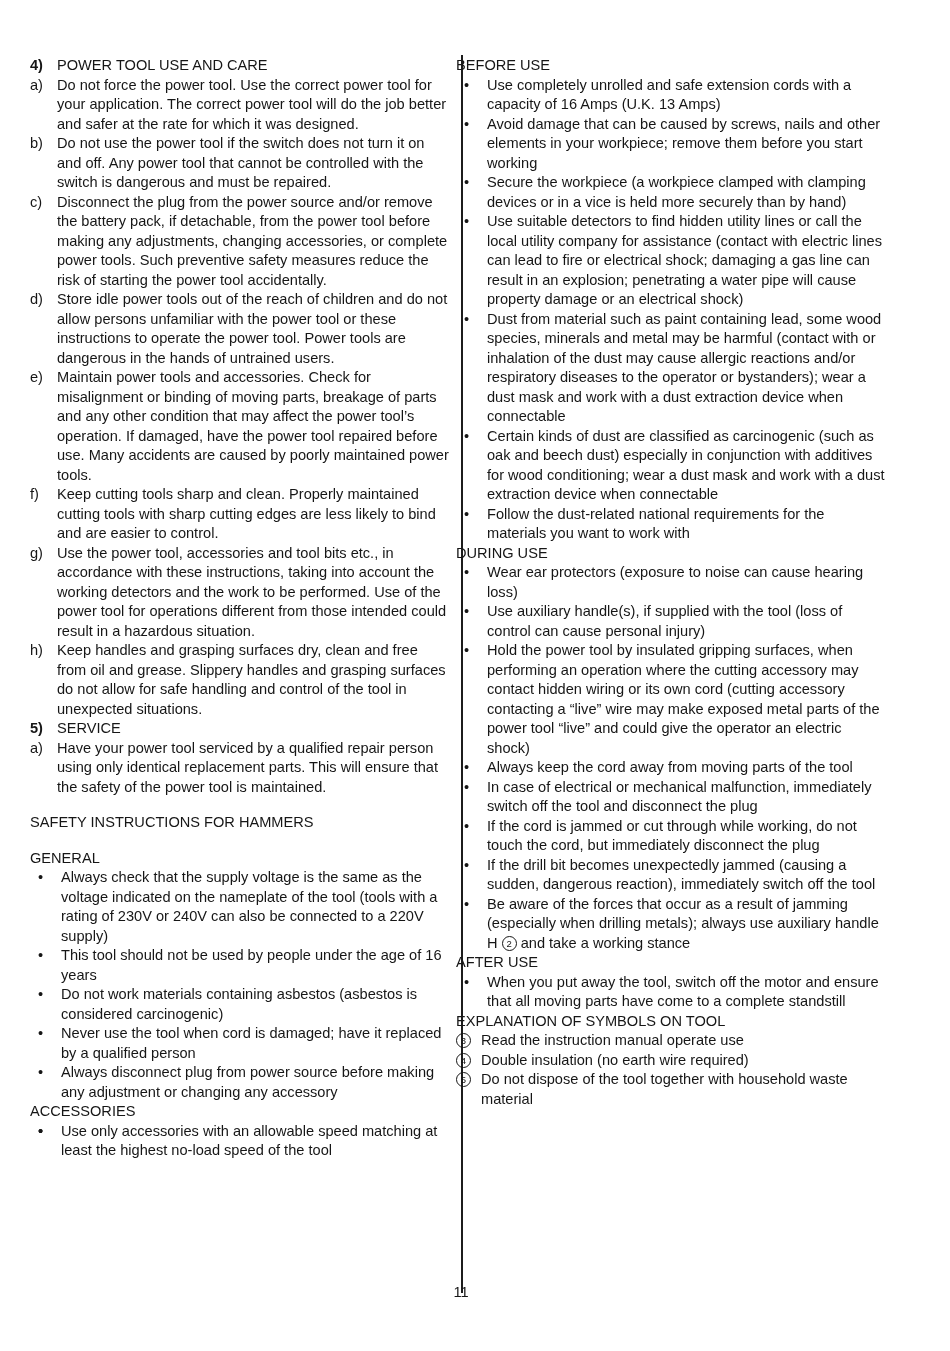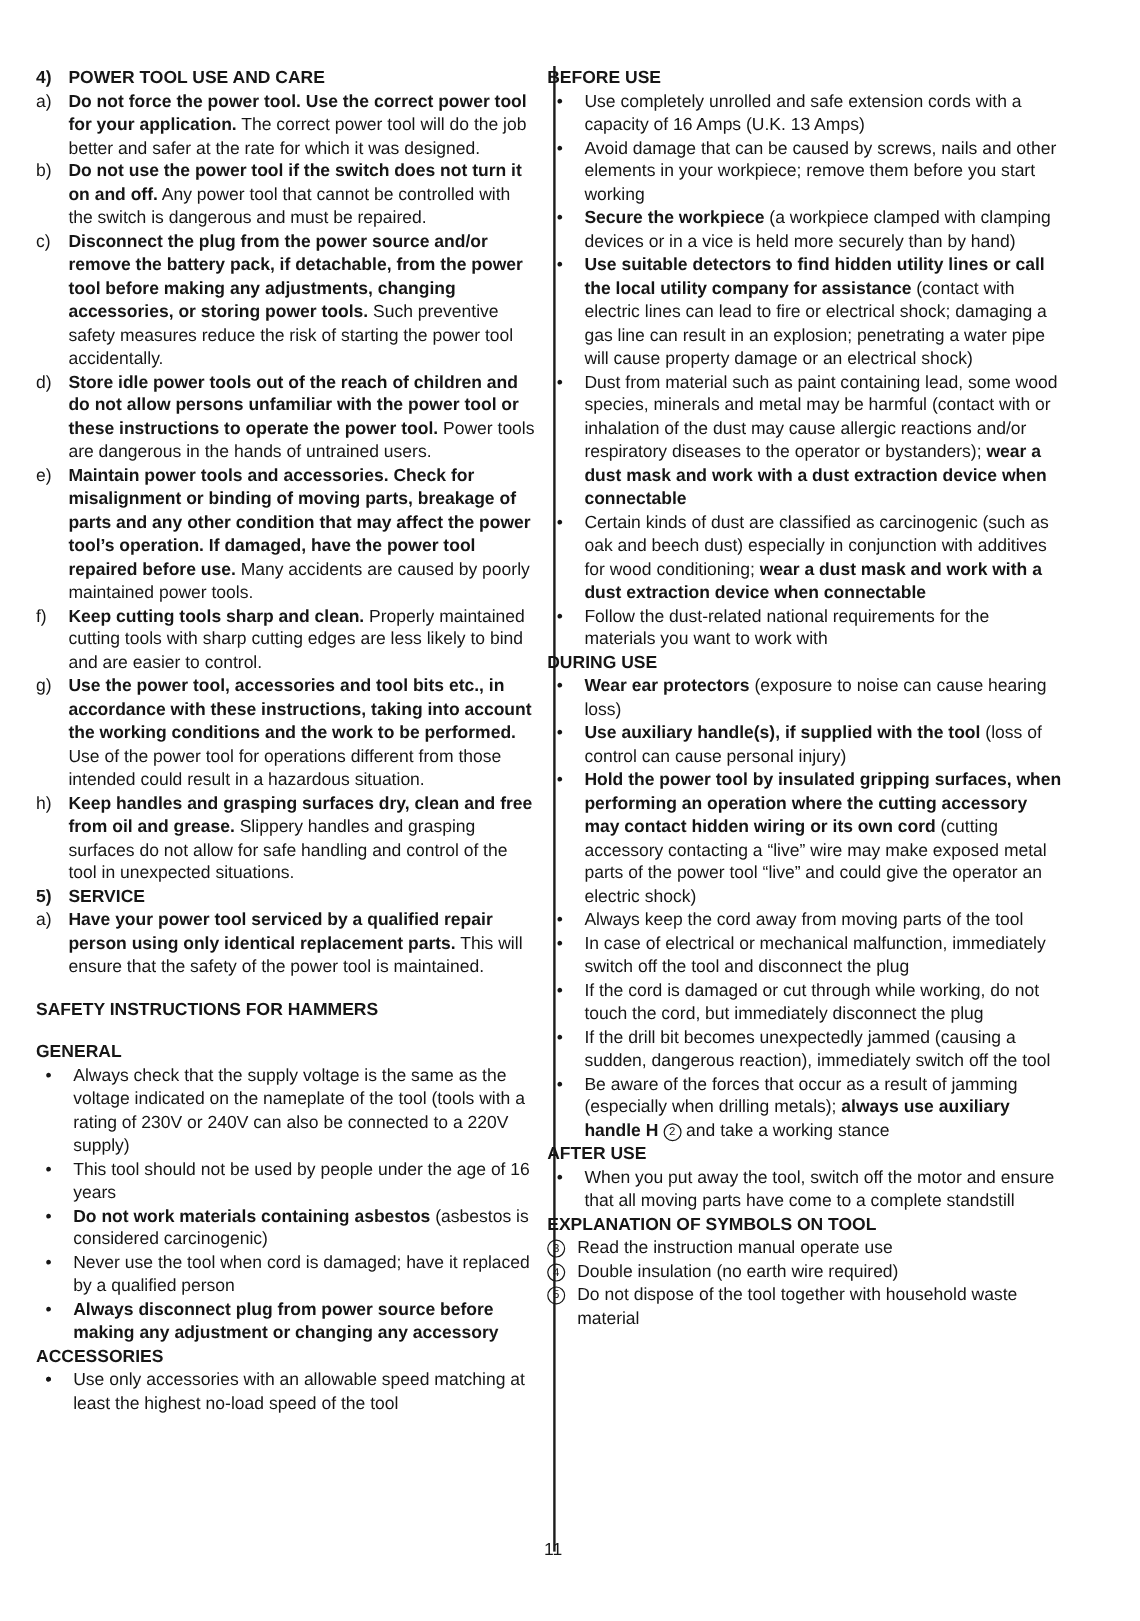--- a/index.html
+++ b/index.html
@@ -14,43 +14,43 @@
   #col-right{left:456px;width:429px;}
   .divider{position:absolute;left:461px;top:55px;width:1.5px;height:1238px;background:#1c1c1c;}
   .item{position:relative;}
   .item .lbl{position:absolute;left:0;top:0;}
   .lettered{padding-left:27px;}
   .heading{font-weight:bold;}
   .heading.haslbl{padding-left:27px;}
   .mt{margin-top:16px;}
   .bullet{padding-left:31px;}
   .bullet .lbl{left:8px;}
-  .bseg{font-weight:bold;}
+  .bseg{font-weight:normal;}
   .circ{
     display:inline-block;box-sizing:border-box;width:15px;height:15px;
     border:1px solid #161616;border-radius:50%;
     font-size:9.5px;line-height:13px;text-align:center;vertical-align:1px;
     font-weight:normal;
   }
   .circled{padding-left:25px;}
   .circled .lbl{top:2px;}
   .pagenum{position:absolute;top:1283px;left:461px;transform:translateX(-50%);}
 </style>
 </head>
 <body>
 
 <div class="col" id="col-left">
     <div class="item heading haslbl"><span class="lbl">4)</span><span class="bseg">POWER TOOL USE AND CARE</span></div>
     <div class="item lettered"><span class="lbl">a)</span><span class="bseg">Do not force the power tool. Use the correct power tool for your application.</span><span> The correct power tool will do the job better and safer at the rate for which it was designed.</span></div>
     <div class="item lettered"><span class="lbl">b)</span><span class="bseg">Do not use the power tool if the switch does not turn it on and off.</span><span> Any power tool that cannot be controlled with the switch is dangerous and must be repaired.</span></div>
-    <div class="item lettered"><span class="lbl">c)</span><span class="bseg">Disconnect the plug from the power source and/or remove the battery pack, if detachable, from the power tool before making any adjustments, changing accessories, or storing power tools.</span><span> Such preventive safety measures reduce the risk of starting the power tool accidentally.</span></div>
+    <div class="item lettered"><span class="lbl">c)</span><span class="bseg">Disconnect the plug from the power source and/or remove the battery pack, if detachable, from the power tool before making any adjustments, changing accessories, or complete power tools.</span><span> Such preventive safety measures reduce the risk of starting the power tool accidentally.</span></div>
     <div class="item lettered"><span class="lbl">d)</span><span class="bseg">Store idle power tools out of the reach of children and do not allow persons unfamiliar with the power tool or these instructions to operate the power tool.</span><span> Power tools are dangerous in the hands of untrained users.</span></div>
     <div class="item lettered"><span class="lbl">e)</span><span class="bseg">Maintain power tools and accessories. Check for misalignment or binding of moving parts, breakage of parts and any other condition that may affect the power tool’s operation. If damaged, have the power tool repaired before use.</span><span> Many accidents are caused by poorly maintained power tools.</span></div>
     <div class="item lettered"><span class="lbl">f)</span><span class="bseg">Keep cutting tools sharp and clean.</span><span> Properly maintained cutting tools with sharp cutting edges are less likely to bind and are easier to control.</span></div>
-    <div class="item lettered"><span class="lbl">g)</span><span class="bseg">Use the power tool, accessories and tool bits etc., in accordance with these instructions, taking into account the working conditions and the work to be performed.</span><span> Use of the power tool for operations different from those intended could result in a hazardous situation.</span></div>
+    <div class="item lettered"><span class="lbl">g)</span><span class="bseg">Use the power tool, accessories and tool bits etc., in accordance with these instructions, taking into account the working detectors and the work to be performed.</span><span> Use of the power tool for operations different from those intended could result in a hazardous situation.</span></div>
     <div class="item lettered"><span class="lbl">h)</span><span class="bseg">Keep handles and grasping surfaces dry, clean and free from oil and grease.</span><span> Slippery handles and grasping surfaces do not allow for safe handling and control of the tool in unexpected situations.</span></div>
     <div class="item heading haslbl"><span class="lbl">5)</span><span class="bseg">SERVICE</span></div>
     <div class="item lettered"><span class="lbl">a)</span><span class="bseg">Have your power tool serviced by a qualified repair person using only identical replacement parts.</span><span> This will ensure that the safety of the power tool is maintained.</span></div>
     <div class="item heading mt"><span class="bseg">SAFETY INSTRUCTIONS FOR HAMMERS</span></div>
     <div class="item heading mt"><span class="bseg">GENERAL</span></div>
     <div class="item bullet"><span class="lbl">•</span><span>Always check that the supply voltage is the same as the voltage indicated on the nameplate of the tool (tools with a rating of 230V or 240V can also be connected to a 220V supply)</span></div>
     <div class="item bullet"><span class="lbl">•</span><span>This tool should not be used by people under the age of 16 years</span></div>
     <div class="item bullet"><span class="lbl">•</span><span class="bseg">Do not work materials containing asbestos</span><span> (asbestos is considered carcinogenic)</span></div>
     <div class="item bullet"><span class="lbl">•</span><span>Never use the tool when cord is damaged; have it replaced by a qualified person</span></div>
     <div class="item bullet"><span class="lbl">•</span><span class="bseg">Always disconnect plug from power source before making any adjustment or changing any accessory</span></div>
@@ -67,21 +67,21 @@
     <div class="item bullet"><span class="lbl">•</span><span class="bseg">Use suitable detectors to find hidden utility lines or call the local utility company for assistance</span><span> (contact with electric lines can lead to fire or electrical shock; damaging a gas line can result in an explosion; penetrating a water pipe will cause property damage or an electrical shock)</span></div>
     <div class="item bullet"><span class="lbl">•</span><span>Dust from material such as paint containing lead, some wood species, minerals and metal may be harmful (contact with or inhalation of the dust may cause allergic reactions and/or respiratory diseases to the operator or bystanders); </span><span class="bseg">wear a dust mask and work with a dust extraction device when connectable</span></div>
     <div class="item bullet"><span class="lbl">•</span><span>Certain kinds of dust are classified as carcinogenic (such as oak and beech dust) especially in conjunction with additives for wood conditioning; </span><span class="bseg">wear a dust mask and work with a dust extraction device when connectable</span></div>
     <div class="item bullet"><span class="lbl">•</span><span>Follow the dust-related national requirements for the materials you want to work with</span></div>
     <div class="item heading"><span class="bseg">DURING USE</span></div>
     <div class="item bullet"><span class="lbl">•</span><span class="bseg">Wear ear protectors</span><span> (exposure to noise can cause hearing loss)</span></div>
     <div class="item bullet"><span class="lbl">•</span><span class="bseg">Use auxiliary handle(s), if supplied with the tool</span><span> (loss of control can cause personal injury)</span></div>
     <div class="item bullet"><span class="lbl">•</span><span class="bseg">Hold the power tool by insulated gripping surfaces, when performing an operation where the cutting accessory may contact hidden wiring or its own cord</span><span> (cutting accessory contacting a “live” wire may make exposed metal parts of the power tool “live” and could give the operator an electric shock)</span></div>
     <div class="item bullet"><span class="lbl">•</span><span>Always keep the cord away from moving parts of the tool</span></div>
     <div class="item bullet"><span class="lbl">•</span><span>In case of electrical or mechanical malfunction, immediately switch off the tool and disconnect the plug</span></div>
-    <div class="item bullet"><span class="lbl">•</span><span>If the cord is damaged or cut through while working, do not touch the cord, but immediately disconnect the plug</span></div>
+    <div class="item bullet"><span class="lbl">•</span><span>If the cord is jammed or cut through while working, do not touch the cord, but immediately disconnect the plug</span></div>
     <div class="item bullet"><span class="lbl">•</span><span>If the drill bit becomes unexpectedly jammed (causing a sudden, dangerous reaction), immediately switch off the tool</span></div>
     <div class="item bullet"><span class="lbl">•</span><span>Be aware of the forces that occur as a result of jamming (especially when drilling metals); </span><span class="bseg">always use auxiliary handle H</span><span> </span><span class="circ">2</span><span> and take a working stance</span></div>
     <div class="item heading"><span class="bseg">AFTER USE</span></div>
     <div class="item bullet"><span class="lbl">•</span><span>When you put away the tool, switch off the motor and ensure that all moving parts have come to a complete standstill</span></div>
     <div class="item heading"><span class="bseg">EXPLANATION OF SYMBOLS ON TOOL</span></div>
     <div class="item circled"><span class="lbl circ">3</span><span>Read the instruction manual operate use</span></div>
     <div class="item circled"><span class="lbl circ">4</span><span>Double insulation (no earth wire required)</span></div>
     <div class="item circled"><span class="lbl circ">5</span><span>Do not dispose of the tool together with household waste material</span></div>
   </div>
 <div class="pagenum">11</div>

